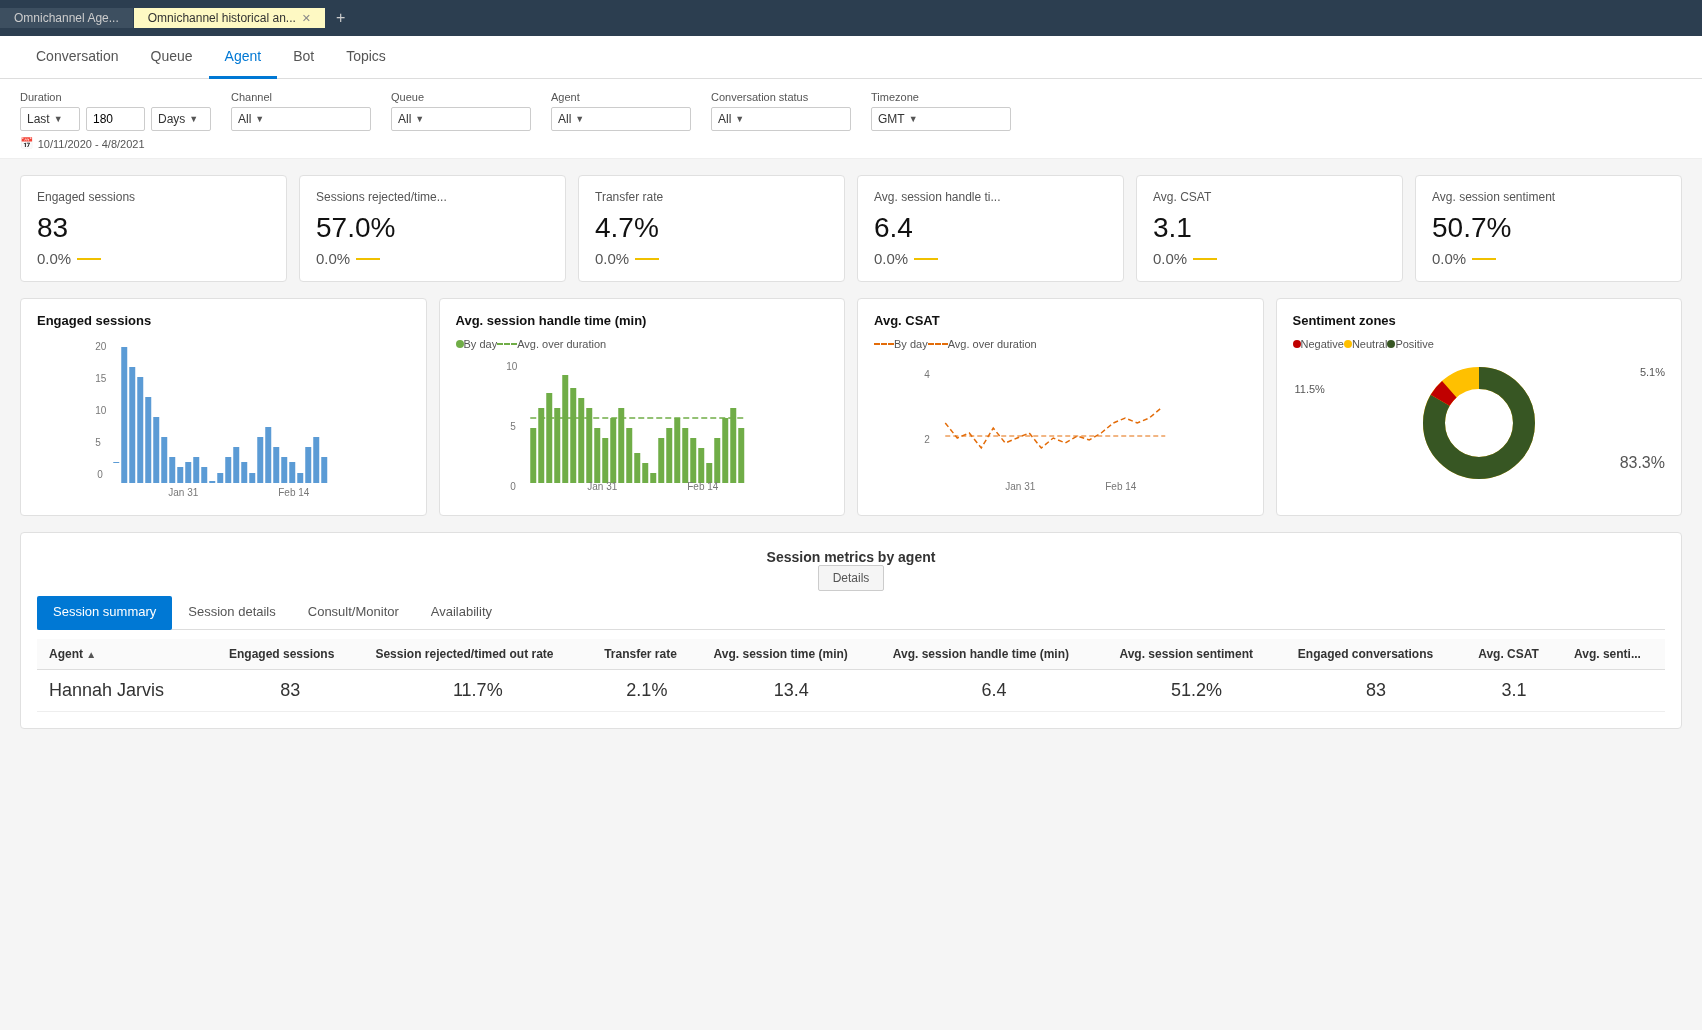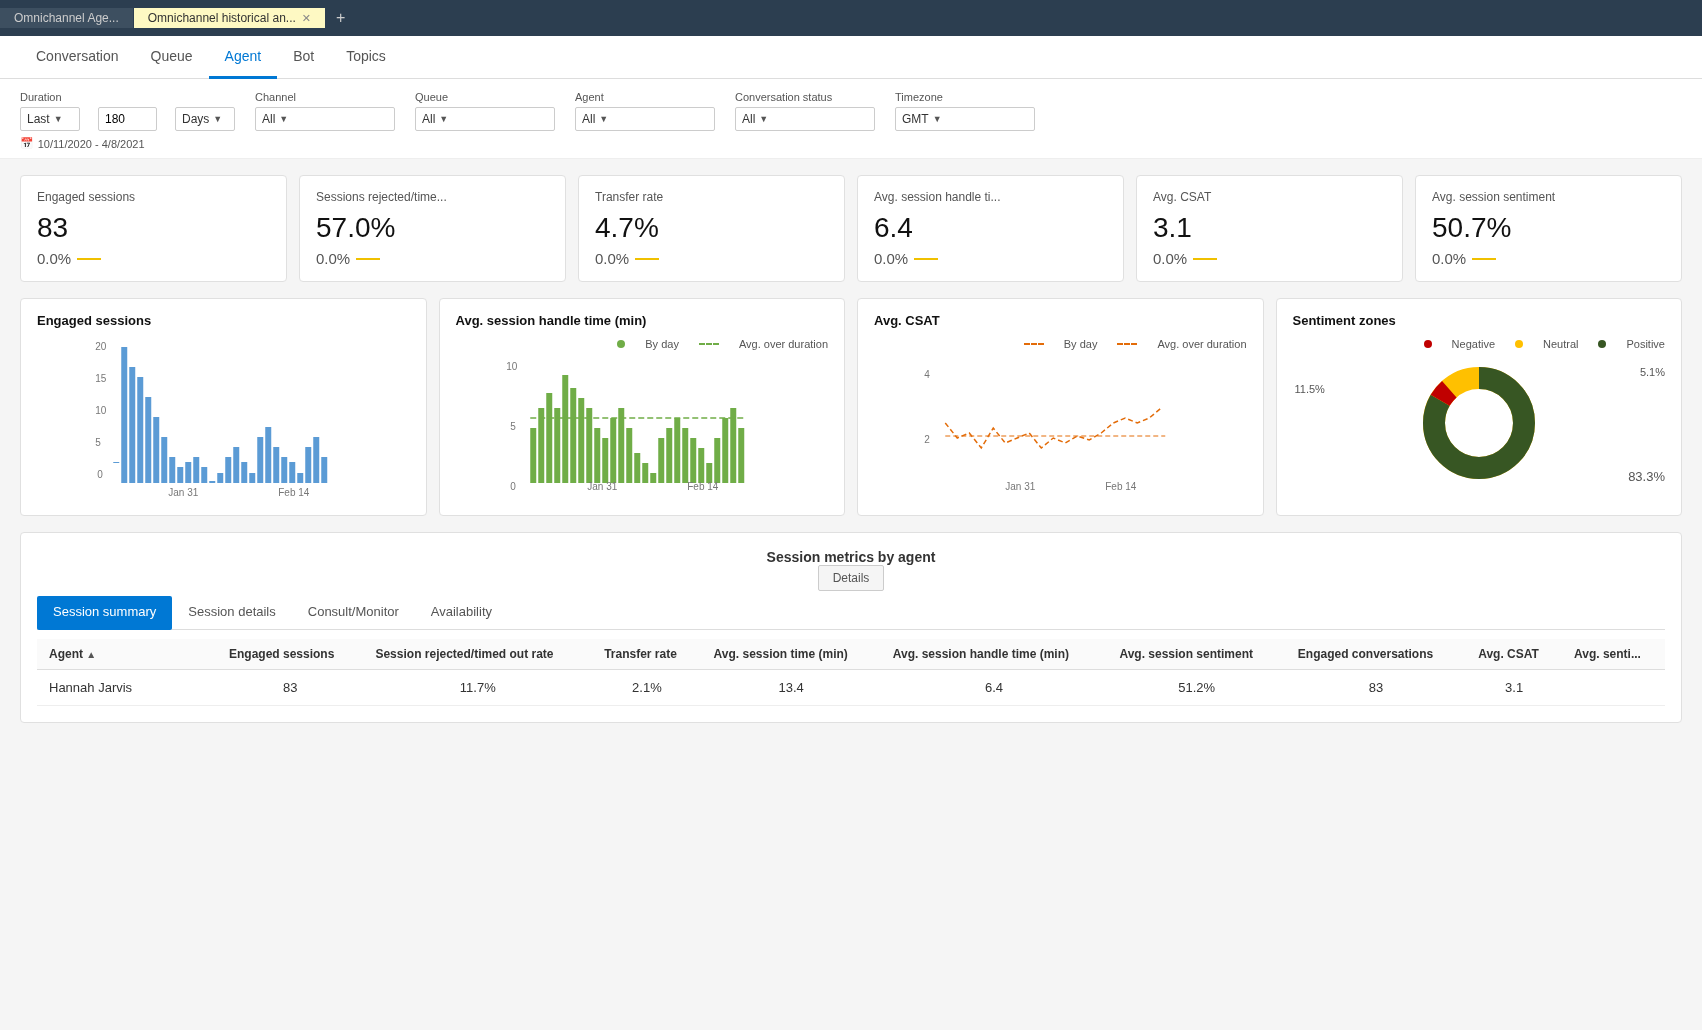--- a/index.html
+++ b/index.html
@@ -18,21 +18,21 @@
     
     .nav-tabs { display: flex; align-items: flex-end; border-bottom: 1px solid #ddd; padding: 0 20px; background: #fff; }
     .nav-tab { padding: 12px 16px; font-size: 14px; color: #555; cursor: pointer; border-bottom: 3px solid transparent; margin-bottom: -1px; }
     .nav-tab.active { color: #0078d4; border-bottom: 3px solid #0078d4; font-weight: 500; }
 
     
     .filter-bar { padding: 12px 20px 8px; background: #fff; border-bottom: 1px solid #eee; }
     .filter-row { display: flex; align-items: center; gap: 20px; flex-wrap: wrap; }
     .filter-group { display: flex; flex-direction: column; gap: 4px; }
     .filter-label { font-size: 11px; color: #555; }
-    .filter-control { display: flex; align-items: center; gap: 18px; }
+    .filter-control { display: flex; align-items: center; gap: 6px; }
     .filter-select { border: 1px solid #ccc; border-radius: 2px; padding: 4px 6px; font-size: 12px; background: #fff; display: flex; align-items: center; gap: 4px; cursor: pointer; min-width: 60px; }
     .filter-select.wider { min-width: 140px; }
     .filter-input { border: 1px solid #ccc; border-radius: 2px; padding: 4px 6px; font-size: 12px; width: 55px; }
     .chevron { font-size: 9px; color: #555; }
     .date-range { font-size: 11px; color: #555; margin-top: 6px; display: flex; align-items: center; gap: 4px; }
     .calendar-icon { font-size: 11px; }
 
     
     .content { flex: 1; overflow-y: auto; padding: 16px 20px; background: #f5f5f5; }
 
@@ -57,26 +57,26 @@
     .details-btn { border: 1px solid #ccc; background: #f5f5f5; padding: 5px 14px; font-size: 12px; border-radius: 2px; cursor: pointer; color: #555; }
 
     
     .sub-tabs { display: flex; gap: 0; margin-bottom: 9px; border-bottom: 1px solid #ddd; }
     .sub-tab { padding: 8px 16px; font-size: 13px; color: #555; cursor: pointer; border-bottom: 3px solid transparent; margin-bottom: -1px; }
     .sub-tab.active { background: #0078d4; color: #fff; border-radius: 2px; border-bottom: 3px solid #0078d4; }
 
     
     .data-table { width: 100%; border-collapse: collapse; }
     .data-table th { text-align: left; font-size: 12px; font-weight: 600; color: #333; padding: 8px 12px; border-bottom: 1px solid #ddd; background: #fafafa; }
-    .data-table td { padding: 10px 12px; font-size: 13px; color: #333; border-bottom: 1px solid #eee; }
+    .data-table td { padding: 10px 12px; font-size: 18px; color: #333; border-bottom: 1px solid #eee; }
     .data-table .sort-icon { font-size: 10px; color: #555; }
     .th-agent { width: 180px; }
 
     
-    .chart-legend { display: flex; align-items: center; gap: 20px; font-size: 11px; color: #555; margin-bottom: 8px; justify-content: flex-end; }
+    .chart-legend { display: flex; align-items: center; gap: 0; font-size: 11px; color: #555; margin-bottom: 8px; }
 
     
     .content::-webkit-scrollbar { width: 8px; }
     .content::-webkit-scrollbar-track { background: #f0f0f0; }
     .content::-webkit-scrollbar-thumb { background: #ccc; border-radius: 4px; }
 
     
     svg { overflow: visible; }
   </style>
 </head>
@@ -355,21 +355,21 @@
           <svg width="140" height="130" viewBox="0 0 140 130">
 
             <circle cx="70" cy="65" r="45" fill="none" stroke="#ffc000" stroke-width="22" stroke-dasharray="282.7" stroke-dashoffset="0" transform="rotate(-90 70 65)"></circle>
             <circle cx="70" cy="65" r="45" fill="none" stroke="#375623" stroke-width="22" stroke-dasharray="235.5 47.2" stroke-dashoffset="0" transform="rotate(-90 70 65)"></circle>
             <circle cx="70" cy="65" r="45" fill="none" stroke="#c00000" stroke-width="22" stroke-dasharray="14.4 268.3" stroke-dashoffset="-235.5" transform="rotate(-90 70 65)"></circle>
             <circle cx="70" cy="65" r="30" fill="white"></circle>
           </svg>
 
           <div style="position:absolute;top:8px;right:0;font-size:11px;color:#555;">5.1%</div>
           <div style="position:absolute;top:25px;left:2px;font-size:11px;color:#555;">11.5%</div>
-          <div style="position:absolute;bottom:4px;right:0;font-size:13px;color:#555;">83.3%</div>
+          <div style="position:absolute;bottom:16px;right:0;font-size:16px;color:#555;">83.3%</div>
         </div>
       </div>
     </div>
 
     <div class="metrics-section">
       <div class="metrics-header">
         <span class="metrics-title">Session metrics by agent</span>
         <button class="details-btn">Details</button>
       </div>
 

